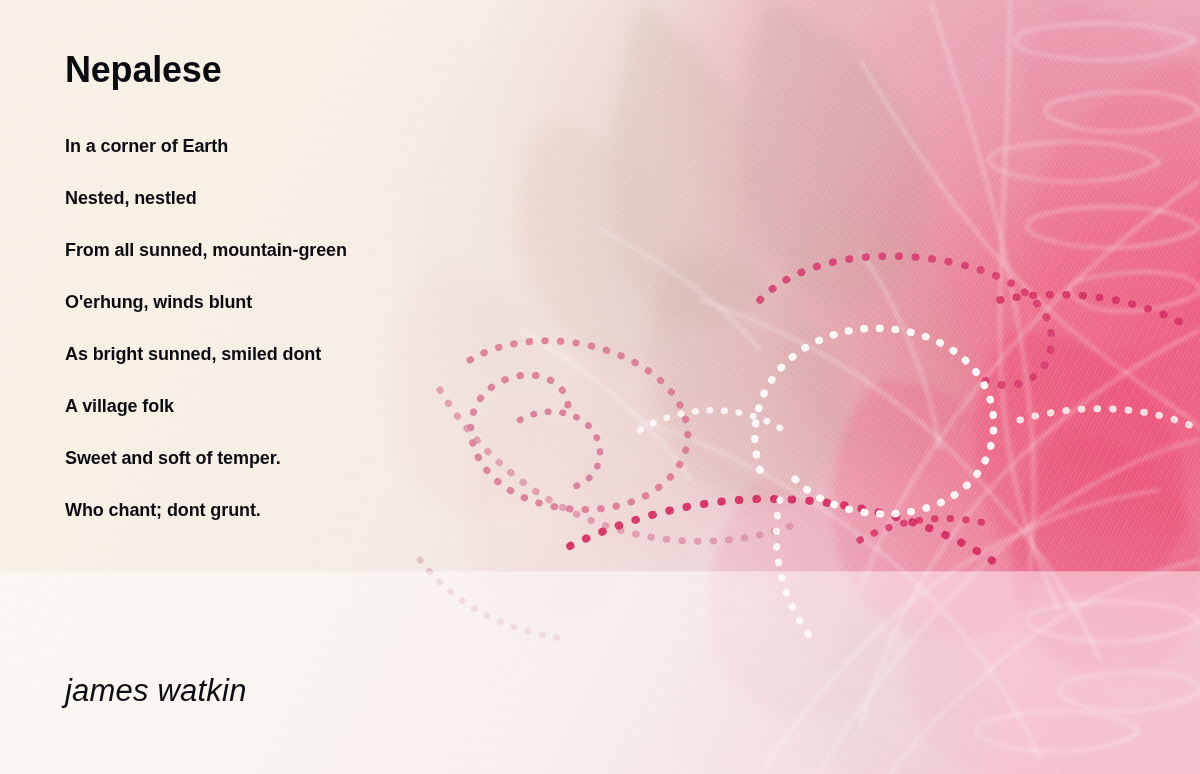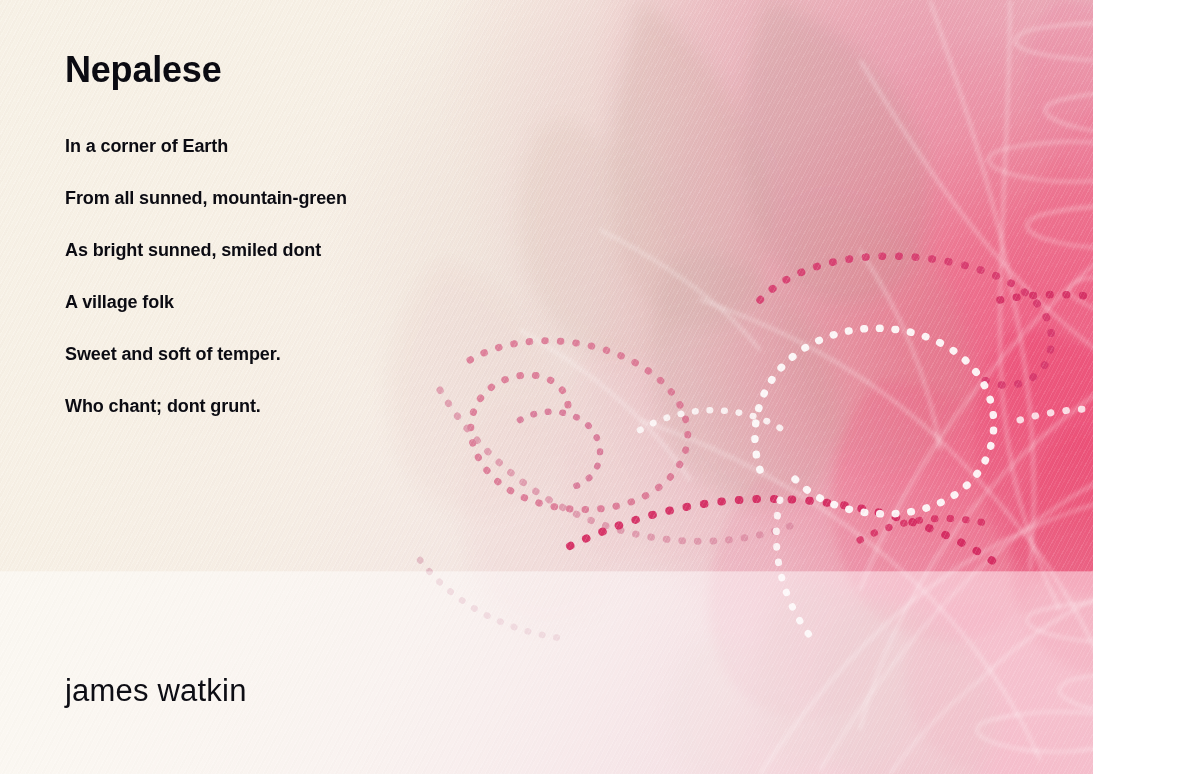--- a/index.html
+++ b/index.html
@@ -2,21 +2,21 @@
 <html><head>
 <meta charset="utf-8">
 <style>
   html, body {
     margin: 0;
     padding: 0;
     background: #ffffff;
   }
   #poem-card {
     position: relative;
-    width: 1093px;
+    width: 1200px;
     height: 774px;
     overflow: hidden;
     font-family: "Liberation Sans", sans-serif;
     background: #fde047;
   }
 
   
   .bg-layer {
     position: absolute;
     inset: 0;
@@ -96,20 +96,21 @@
     color: #0b0b12;
     line-height: 52px;
     letter-spacing: -0.1px;
     white-space: nowrap;
   }
   #poem-author {
     position: absolute;
     left: 65px;
     top: 673px;
     font-size: 31px;
+    font-style: italic;
     font-weight: normal;
     color: #0d0d14;
     letter-spacing: 0.2px;
     z-index: 5;
     white-space: nowrap;
   }
 </style>
 </head>
 <body>
 
@@ -224,21 +225,23 @@
   </svg>
 
   <div class="bg-layer" id="bg-texture"></div>
   <div id="bottom-wash"></div>
   <div id="seam-line"></div>
 
   <div id="text-block">
     <h1 id="poem-title">Nepalese</h1>
     <ul id="poem-body">
       <li>In a corner of Earth</li>
+      <li>Nested, nestled</li>
       <li>From all sunned, mountain-green</li>
+      <li>O'erhung, winds blunt</li>
       <li>As bright sunned, smiled dont</li>
       <li>A village folk</li>
       <li>Sweet and soft of temper.</li>
       <li>Who chant; dont grunt.</li>
     </ul>
   </div>
 
   <div id="poem-author">james watkin</div>
 
 </div>

